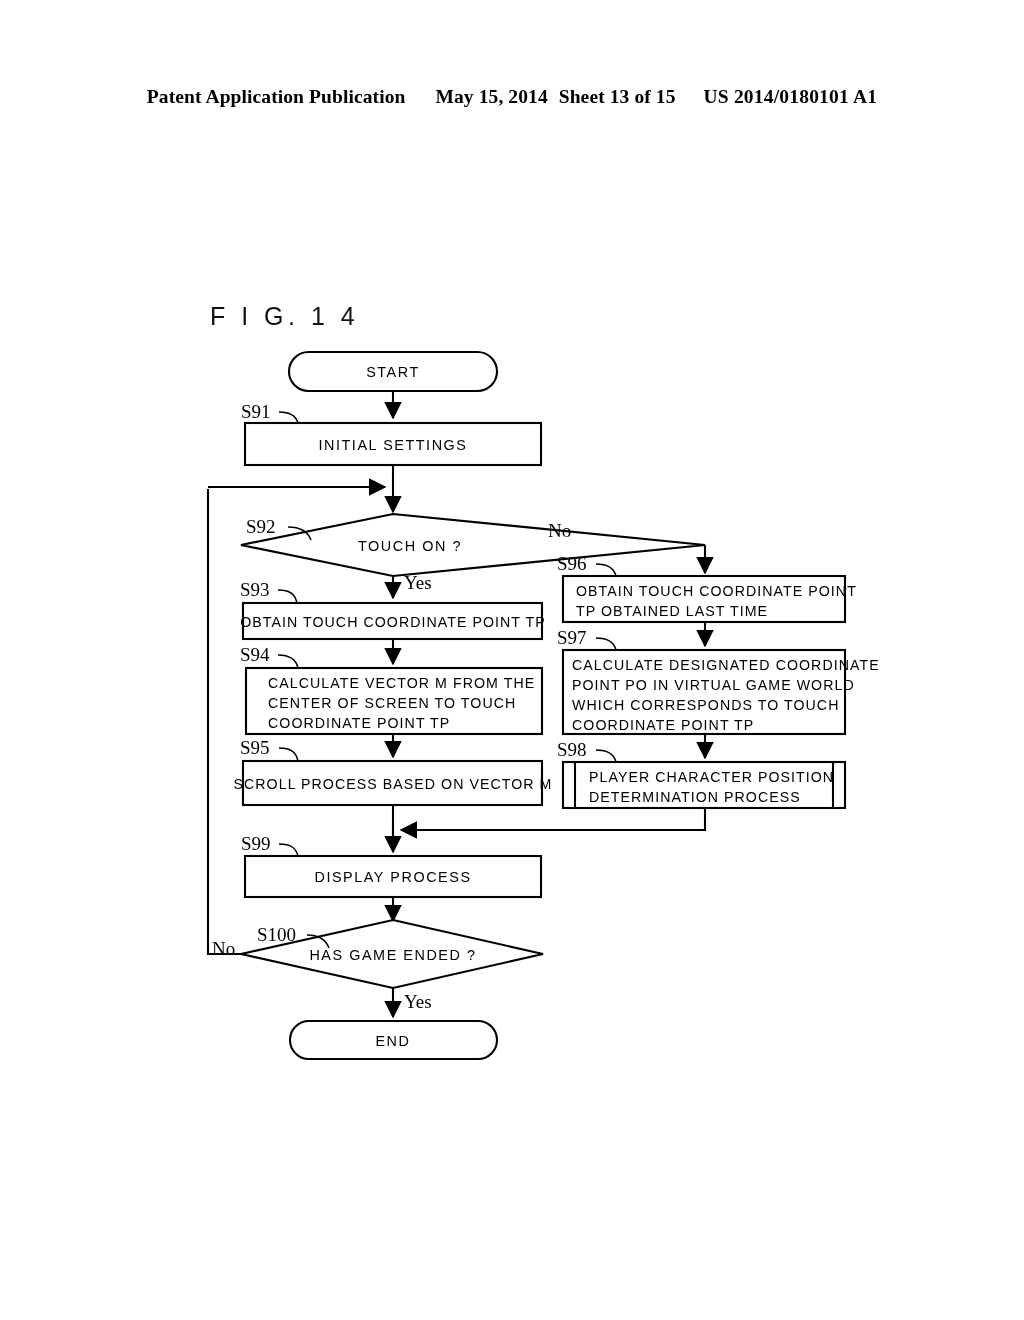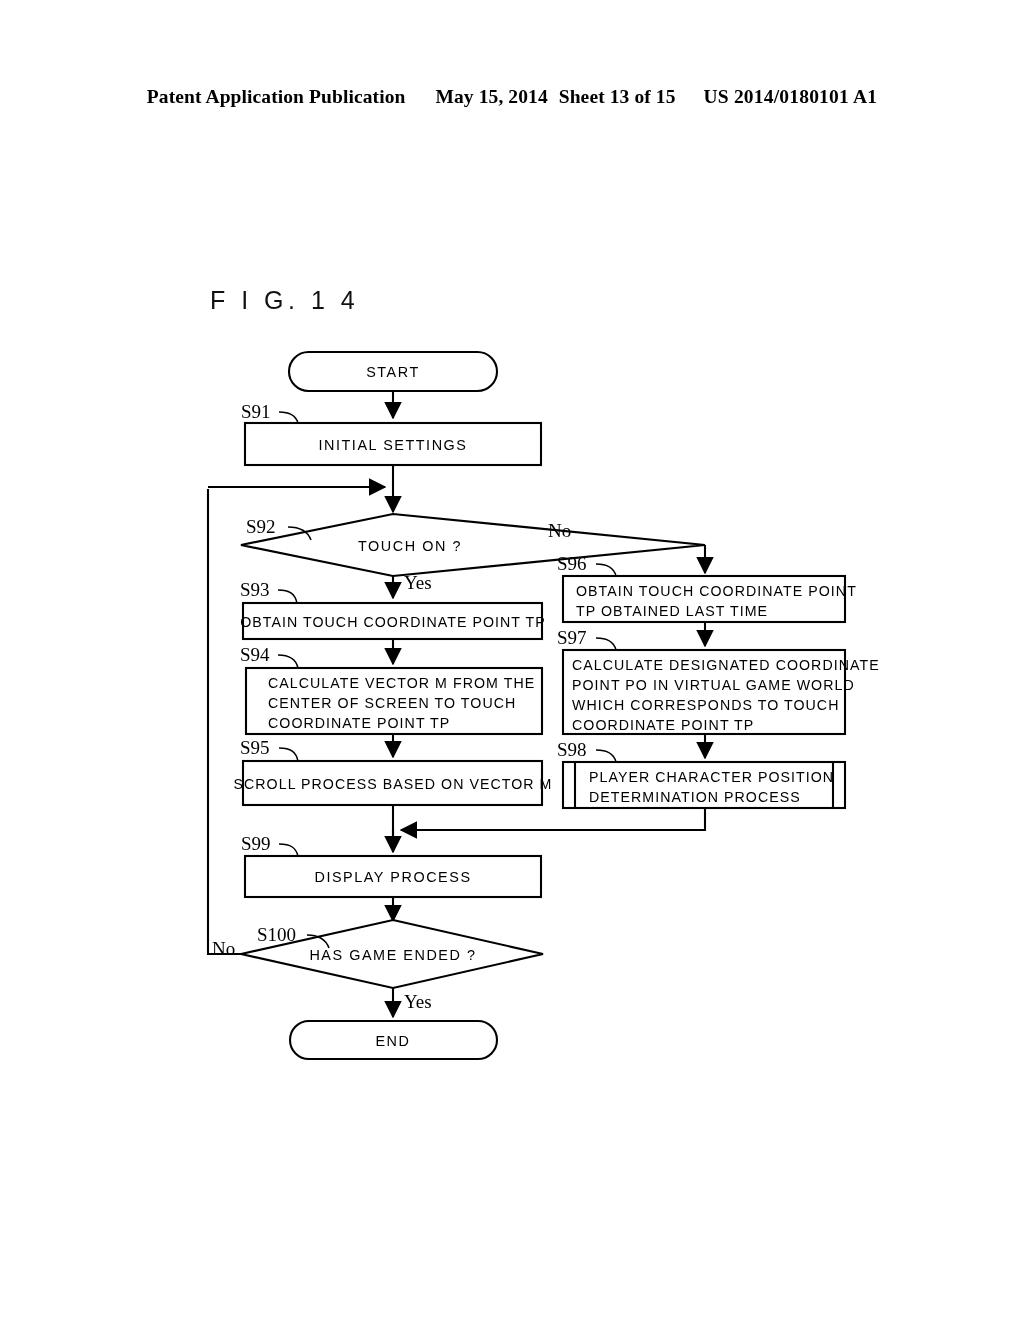--- a/index.html
+++ b/index.html
@@ -49,21 +49,21 @@
   #header .hdr-sheet {
     margin-right: 28px;
   }
   #header .hdr-num {
     letter-spacing: 0.2px;
   }
   
   #fig-label {
     position: absolute;
     left: 210px;
-    top: 286px;
+    top: 302px;
     font-family: "Liberation Sans", sans-serif;
     font-size: 25px;
     letter-spacing: 4.5px;
     font-weight: 400;
     color: #111;
   }
   
   #flow {
     position: absolute;
     left: 0;

